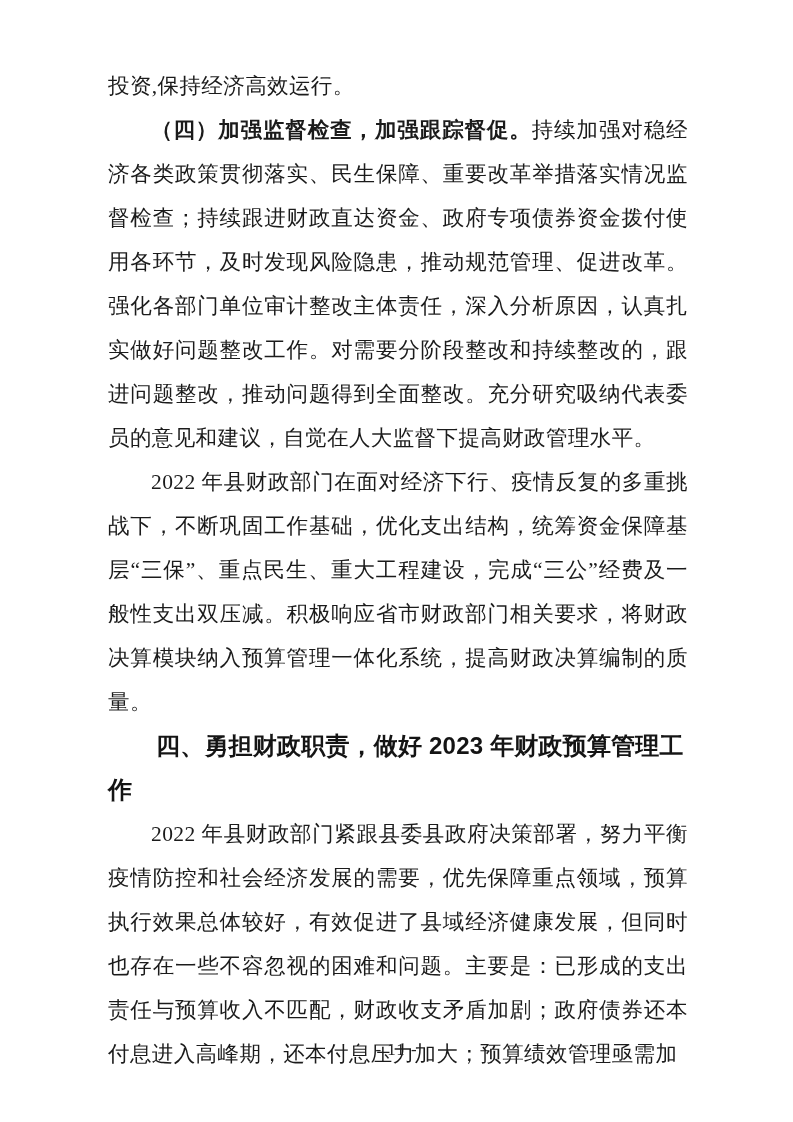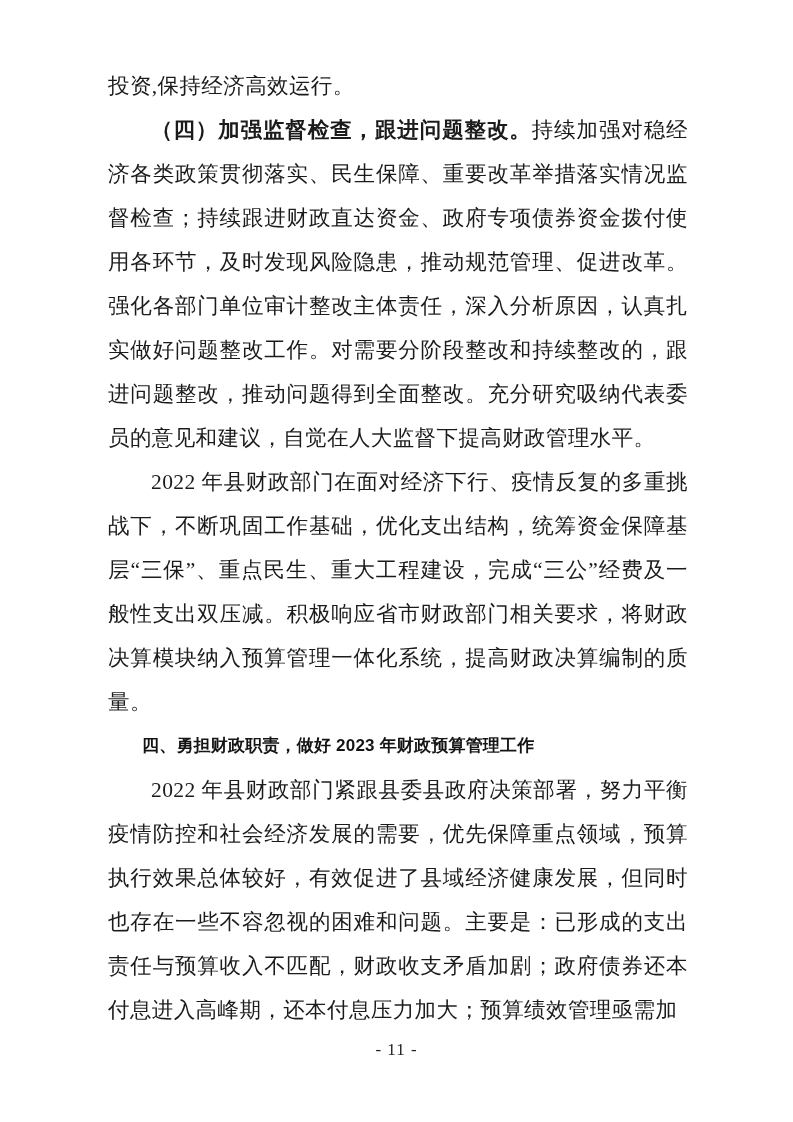--- a/index.html
+++ b/index.html
@@ -38,21 +38,21 @@
   p.cont {
     text-indent: 0;
   }
   p.indent {
     text-indent: 2em;
   }
   .bold-lead {
     font-weight: bold;
   }
   .heading {
-    font-size: 17px;
+    font-size: 24px;
     line-height: 44px;
     font-weight: bold;
     text-indent: 2em;
     margin: 0;
     font-family: "Liberation Sans", "DejaVu Sans", sans-serif;
     letter-spacing: 0.2px;
     color: #141414;
   }
   .page-number {
     position: absolute;
@@ -67,21 +67,21 @@
   }
 </style>
 </head>
 <body>
 
 <div class="page">
   <div class="doc-body">
 
     <p class="cont">投资,保持经济高效运行。</p>
 
-    <p class="indent"><span class="bold-lead">（四）加强监督检查，跟进问题整改。</span><span>持续加强对稳经济各类政策贯彻落实、民生保障、重要改革举措落实情况监督检查；持续跟进财政直达资金、政府专项债券资金拨付使用各环节，及时发现风险隐患，推动规范管理、促进改革。强化各部门单位审计整改主体责任，深入分析原因，认真扎实做好问题整改工作。对需要分阶段整改和持续整改的，跟进问题整改，推动问题得到全面整改。充分研究吸纳代表委员的意见和建议，自觉在人大监督下提高财政管理水平。</span></p>
+    <p class="indent"><span class="bold-lead">（四）加强监督检查，加强跟踪督促。</span><span>持续加强对稳经济各类政策贯彻落实、民生保障、重要改革举措落实情况监督检查；持续跟进财政直达资金、政府专项债券资金拨付使用各环节，及时发现风险隐患，推动规范管理、促进改革。强化各部门单位审计整改主体责任，深入分析原因，认真扎实做好问题整改工作。对需要分阶段整改和持续整改的，跟进问题整改，推动问题得到全面整改。充分研究吸纳代表委员的意见和建议，自觉在人大监督下提高财政管理水平。</span></p>
 
     <p class="indent">2022 年县财政部门在面对经济下行、疫情反复的多重挑战下，不断巩固工作基础，优化支出结构，统筹资金保障基层“三保”、重点民生、重大工程建设，完成“三公”经费及一般性支出双压减。积极响应省市财政部门相关要求，将财政决算模块纳入预算管理一体化系统，提高财政决算编制的质量。</p>
 
     <h2 class="heading">四、勇担财政职责，做好 2023 年财政预算管理工作</h2>
 
     <p class="indent">2022 年县财政部门紧跟县委县政府决策部署，努力平衡疫情防控和社会经济发展的需要，优先保障重点领域，预算执行效果总体较好，有效促进了县域经济健康发展，但同时也存在一些不容忽视的困难和问题。主要是：已形成的支出责任与预算收入不匹配，财政收支矛盾加剧；政府债券还本付息进入高峰期，还本付息压力加大；预算绩效管理亟需加</p>
 
   </div>
 
   <div class="page-number">- 11 -</div>

